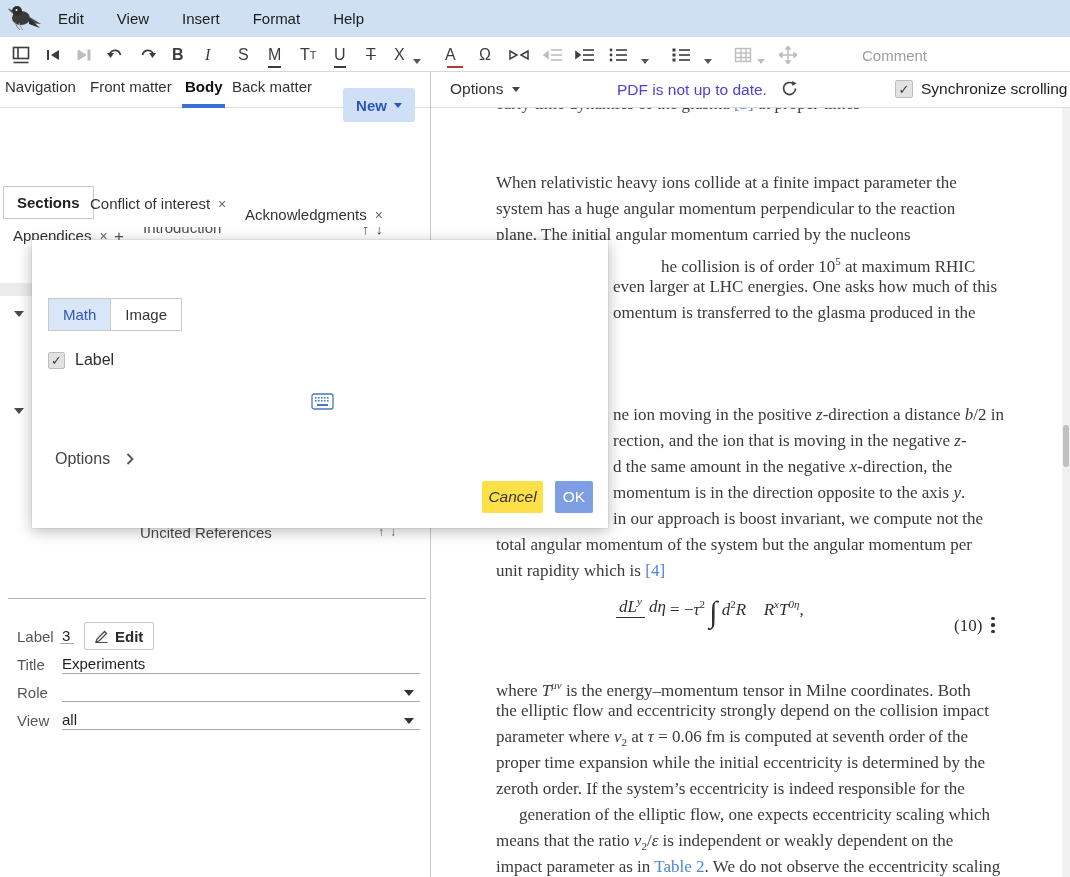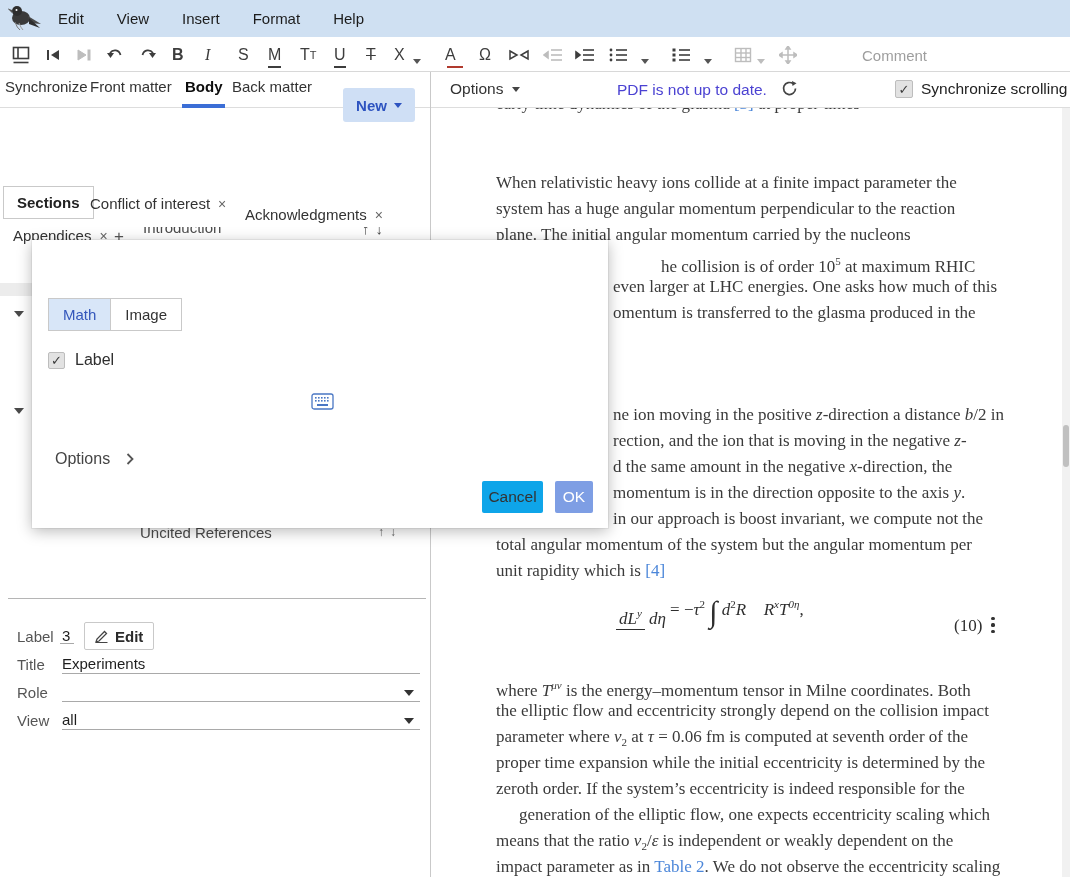--- a/index.html
+++ b/index.html
@@ -75,21 +75,21 @@
   .scroll-thumb { position:absolute; right:1px; top:317px; width:6px; height:42px; background:#c0c0c0; border-radius:3px; }
   
   .doc-line { position:absolute; white-space:nowrap; font-family:"Liberation Serif", serif;
     font-size:17px; line-height:24px; color:#3a3a3a; }
   .sg-i { font-style:italic; }
   .sg-sup { vertical-align:super; font-size:11px; }
   .sg-supi { vertical-align:super; font-size:11px; font-style:italic; }
   .sg-sub { vertical-align:sub; font-size:11px; }
   .sg-link { color:#4b86d9; }
   .sg-big { font-size:30px; vertical-align:-7px; }
-  .formula-row { position:absolute; left:185px; top:487px; display:flex; align-items:flex-end;
+  .formula-row { position:absolute; left:185px; top:487px; display:flex; align-items:flex-start;
     font-family:"Liberation Serif", serif; font-size:17px; color:#2e2e2e; }
   .frac { display:inline-block; text-align:center; margin-right:4px; }
   .frac .num { padding:0 3px 1px 3px; border-bottom:1.4px solid #2e2e2e; }
   .frac .den { padding-top:1px; }
   .eq-number { position:absolute; left:523px; top:508px; font-family:"Liberation Serif", serif; font-size:17px; color:#2e2e2e; }
   .kebab { position:absolute; left:556px; top:507px; width:12px; height:20px; display:flex; flex-direction:column;
     align-items:center; justify-content:space-between; padding:2px 0; }
   .kebab i { width:3.2px; height:3.2px; border-radius:50%; background:#333; }
   
   .modal { position:absolute; left:32px; top:240px; width:576px; height:288px; background:#fff;
@@ -102,21 +102,21 @@
   .seg-tab.active { background:#d8e6f8; color:#3457bb; }
   .seg-tab + .seg-tab { border-left:1px solid #c9c9c9; }
   .modal-check { position:absolute; left:16px; top:111px; display:flex; align-items:center; gap:10px; }
   .modal-check .checkbox { width:17px; height:17px; }
   .modal-check-label { font-size:16px; color:#2e2e2e; }
   .kbd-icon { position:absolute; left:279px; top:153px; }
   .options-link { position:absolute; left:23px; top:210px; display:flex; align-items:center; gap:16px;
     font-size:16px; color:#444; }
   .btn { position:absolute; height:32px; border-radius:2px; display:flex; align-items:center; justify-content:center;
     font-size:15.5px; }
-  .btn-cancel { left:450px; top:241px; width:61px; background:#0ea5e9; color:#333; }
+  .btn-cancel { left:450px; top:241px; width:61px; background:#fde047; color:#333;font-style:italic; }
   .btn-ok { left:523px; top:241px; width:38px; background:#7e9ee4; color:#fff; }
 </style>
 </head>
 <body>
 
 <div id="app">
 
   <div class="menubar">
     <svg class="logo" viewBox="0 0 34 33">
       <ellipse cx="13" cy="16" rx="9" ry="7" fill="#3a3a3a"></ellipse>
@@ -256,21 +256,21 @@
       <polygon points="0,9 3,7 3,11" fill="#bdbdbd"></polygon>
         <polygon points="18,9 15,7 15,11" fill="#bdbdbd"></polygon>
     </svg>
   </div>
   <div class="tbtn comment-lbl" style="left:814px">Comment</div>
 
   <div class="vdivider"></div>
 
   <div class="left-panel">
     <div class="tabbar">
-      <div class="ltab" style="left:5px">Synchronize</div>
+      <div class="ltab" style="left:5px">Navigation</div>
       <div class="ltab" style="left:90px">Front matter</div>
       <div class="ltab active" style="left:185px">Body</div>
       <div class="ltab" style="left:232px">Back matter</div>
       <div class="ltab-underline"></div>
     </div>
 
     <div id="chips-container">
         <div class="chip box" style="left: 3px; top: 114px;">
           <span>Sections</span>
         </div>

